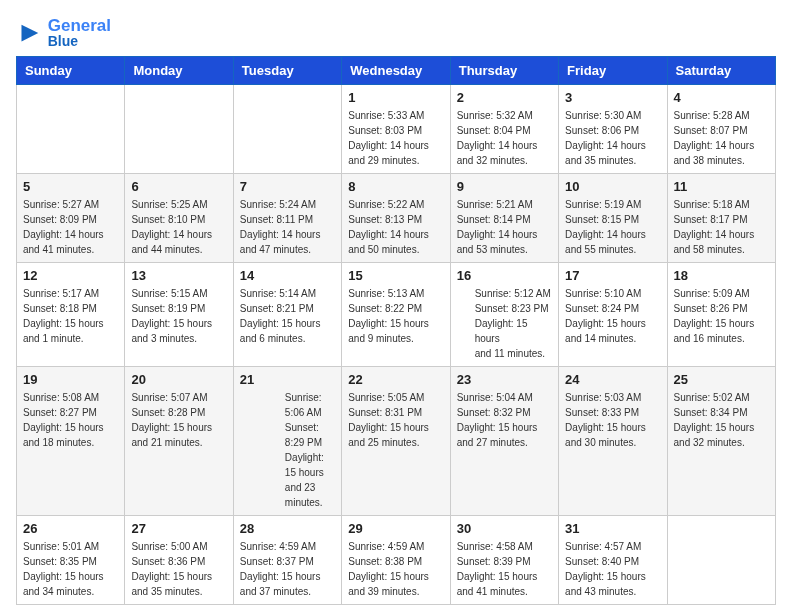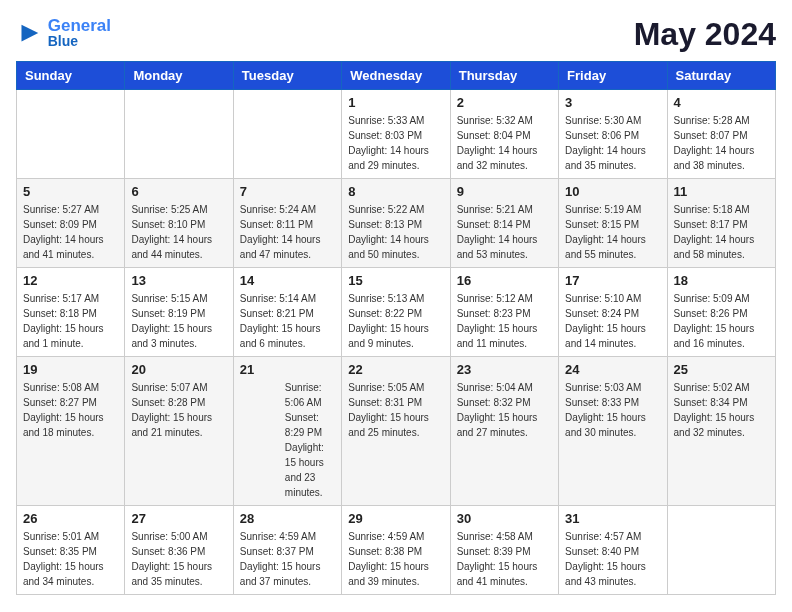--- a/index.html
+++ b/index.html
@@ -88,21 +88,20 @@
   <div class="logo-wrapper">
     <div class="logo-line1">
       <span style="color:#1565c0;font-size:28px;margin-right:4px;">►</span>
       <div>
         <div style="font-size:17px;font-weight:bold;color:#3b82f6;line-height:1;">General</div>
         <div style="font-size:14px;font-weight:bold;color:#1565c0;line-height:1;">Blue</div>
       </div>
     </div>
   </div>
   <div class="title-block">
-    <div class="main-title">May 2024</div>
   </div>
 </div>
 
 <table class="calendar">
   <thead>
     <tr>
     <th>Sunday</th>
         <th>Monday</th>
         <th>Tuesday</th>
         <th>Wednesday</th>
@@ -220,21 +219,21 @@
         </td>
         <td>
           <div class="day-number">15</div>
           <div class="day-info" style="white-space: pre-line;">Sunrise: 5:13 AM
 Sunset: 8:22 PM
 Daylight: 15 hours
 and 9 minutes.</div>
         </td>
         <td>
           <div class="day-number">16</div>
-          <div class="day-info" style="white-space: pre-line;">Sunrise: 5:12 AM
+          <div class="day-info" style="white-space: pre-line; margin-left: 18px;">Sunrise: 5:12 AM
 Sunset: 8:23 PM
 Daylight: 15 hours
 and 11 minutes.</div>
         </td>
         <td>
           <div class="day-number">17</div>
           <div class="day-info" style="white-space: pre-line;">Sunrise: 5:10 AM
 Sunset: 8:24 PM
 Daylight: 15 hours
 and 14 minutes.</div>

